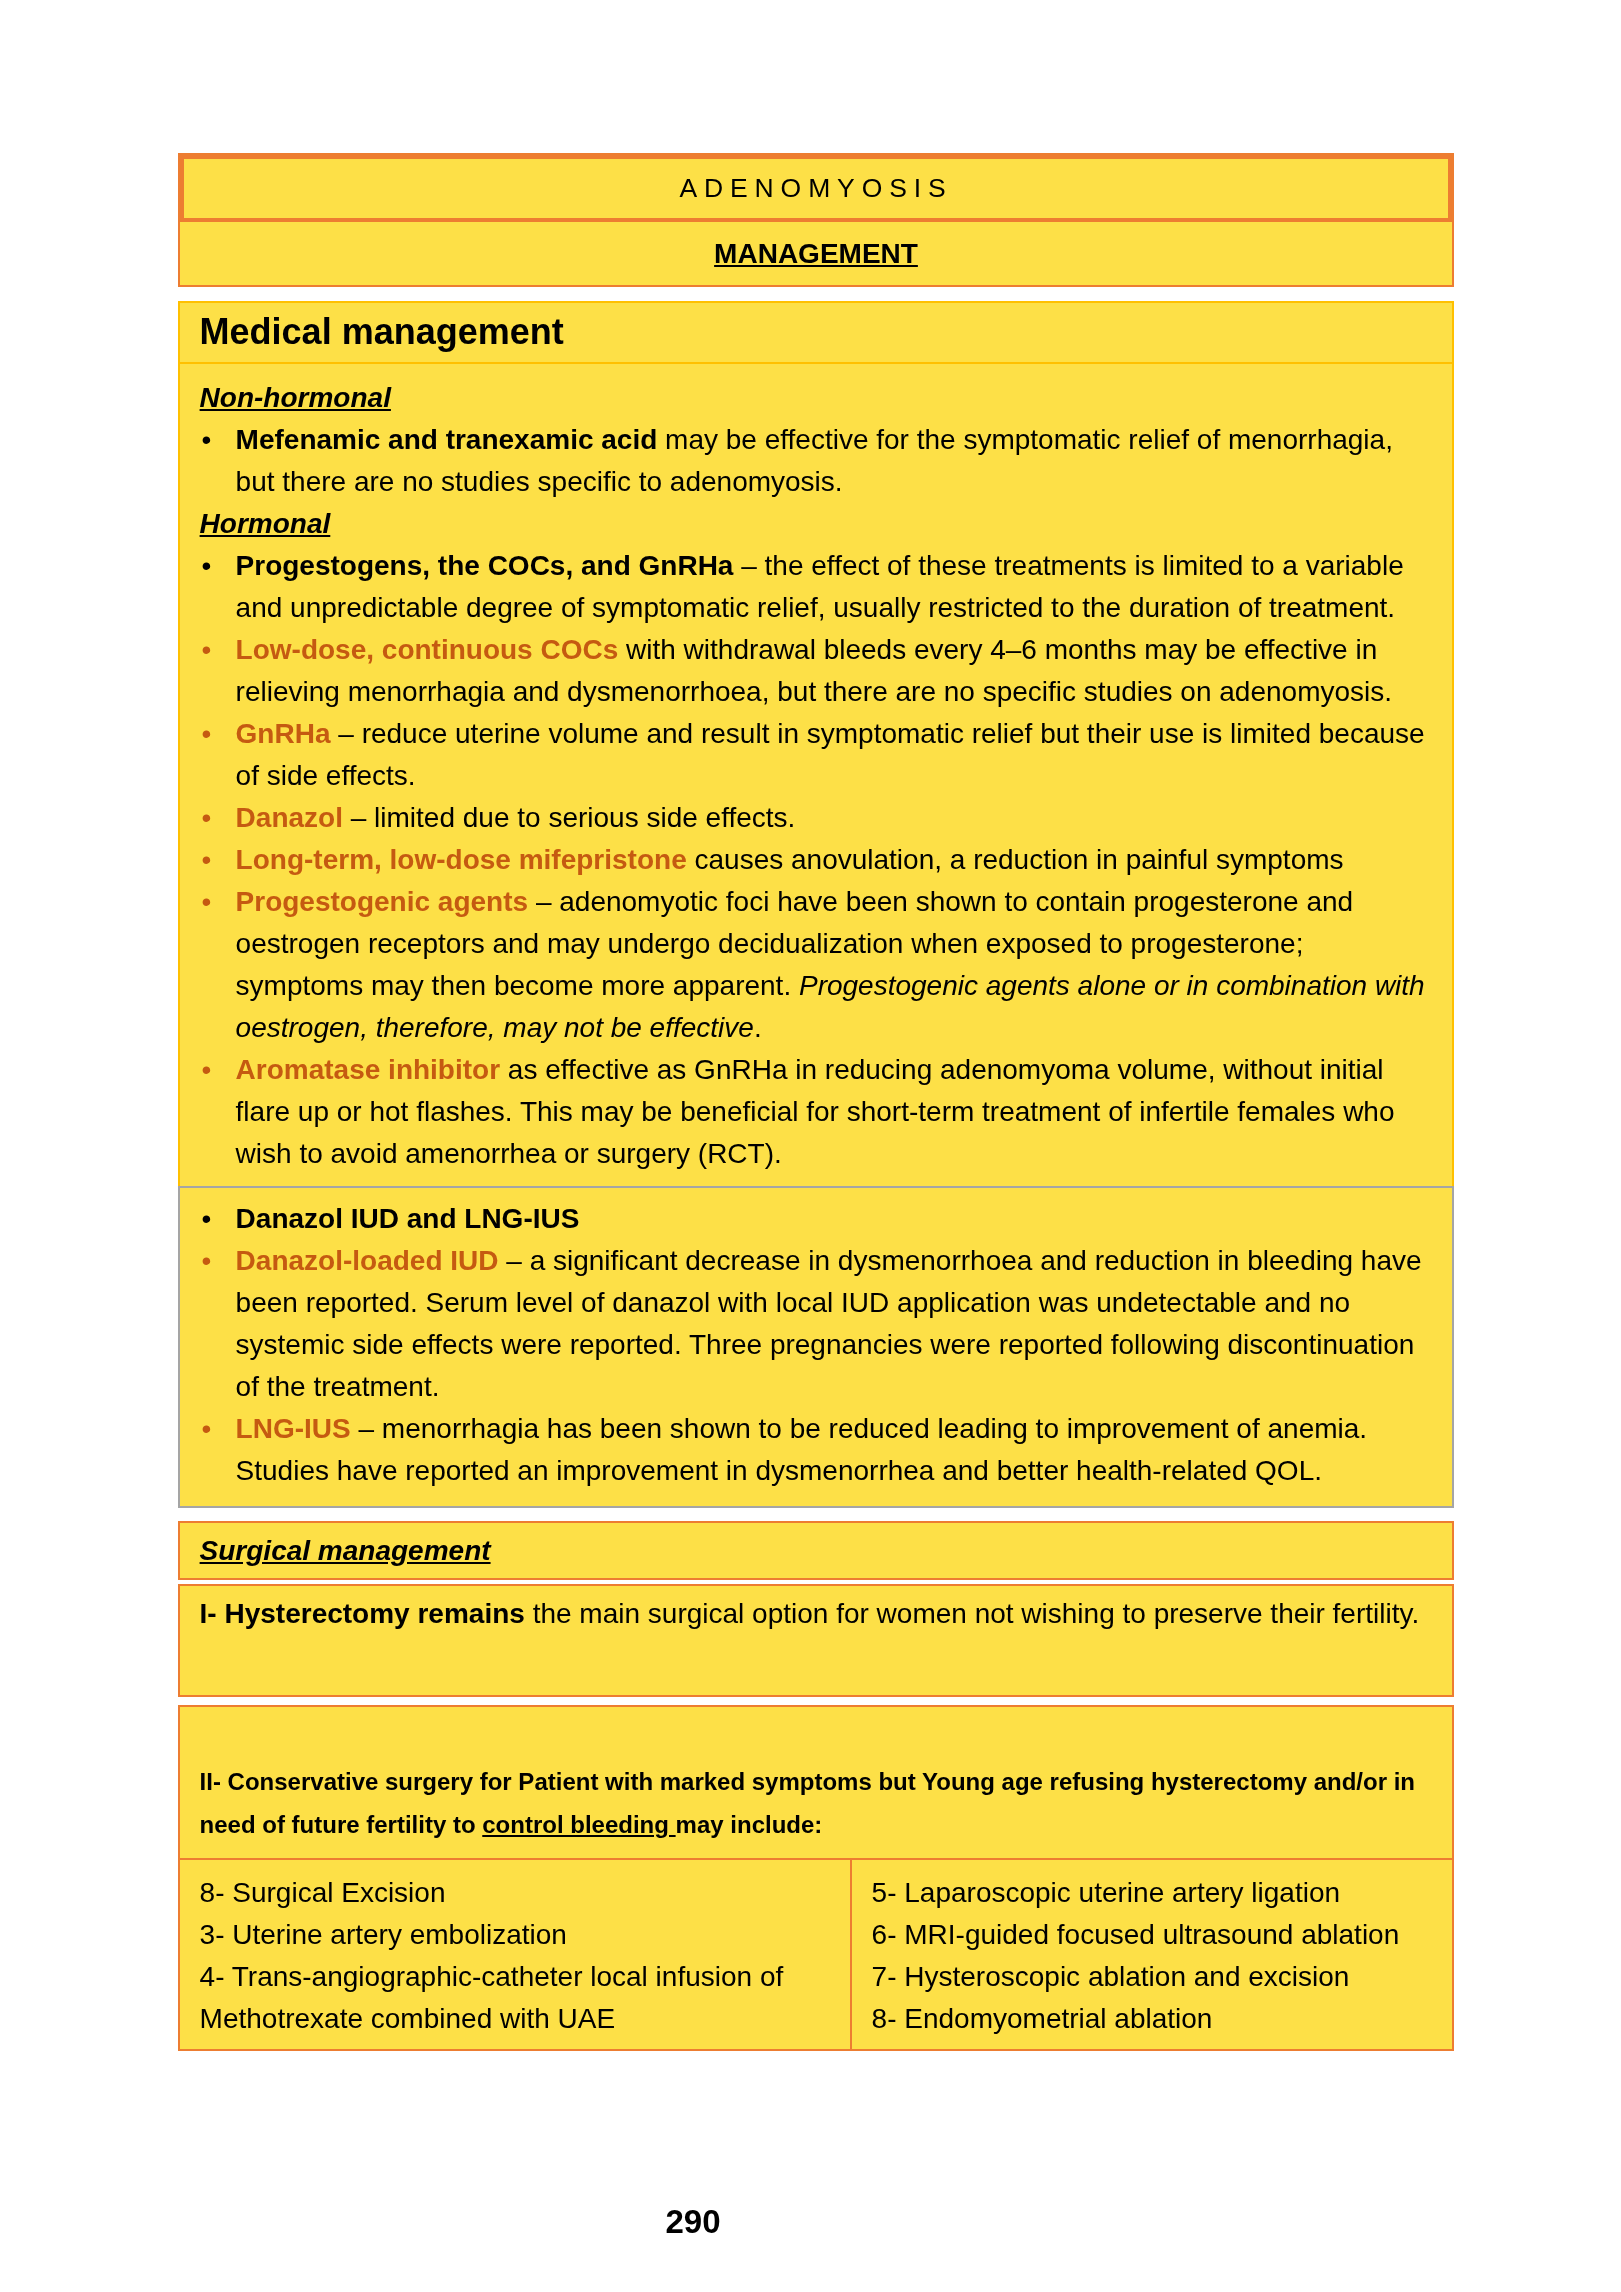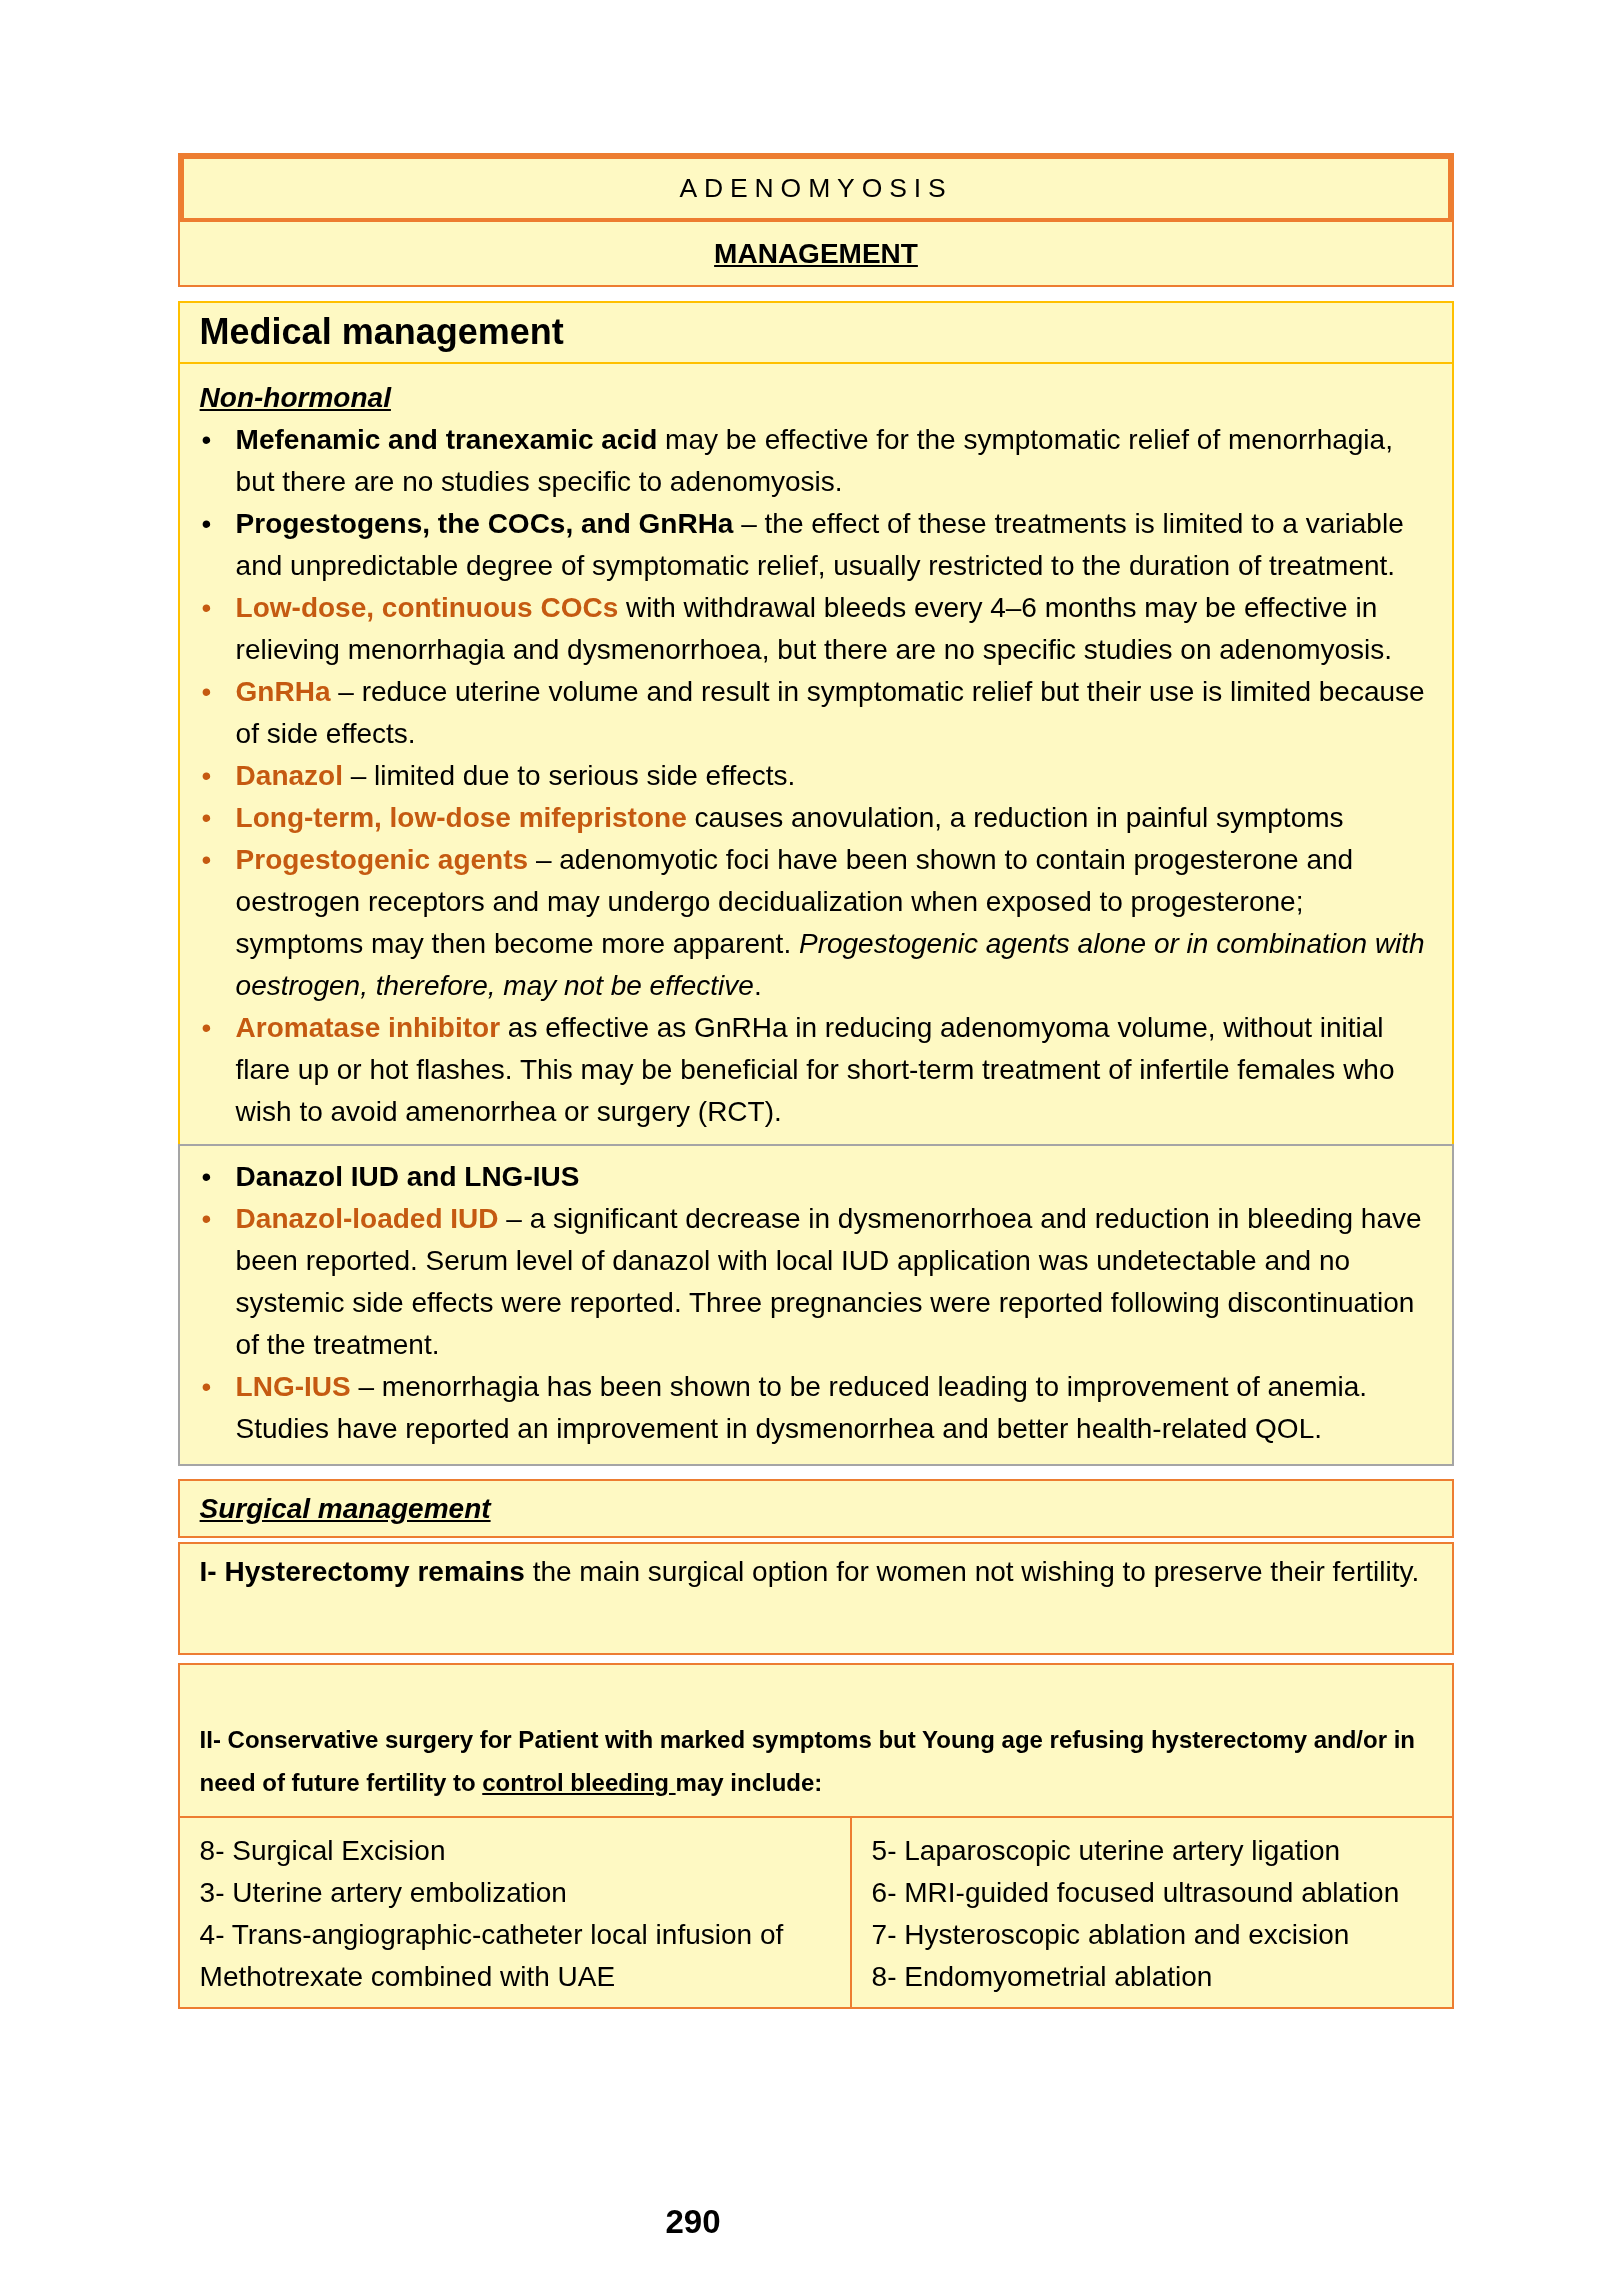--- a/index.html
+++ b/index.html
@@ -1,21 +1,21 @@
 <!DOCTYPE html>
 <html><head>
 <meta charset="utf-8">
 <style>
   html, body { margin: 0; padding: 0; background: #ffffff; }
   body {
     width: 1621px; height: 2293px; position: relative;
     font-family: "Liberation Sans", sans-serif; color: #000;
   }
   .page { position: absolute; left: 178px; top: 153px; width: 1276px; }
-  .box { box-sizing: border-box; background: #fef9c3; }
+  .box { box-sizing: border-box; background: #fde047; }
   .title-box {
     border: 6.9px solid #ed7d31; height: 71px;
     display: flex; align-items: center; justify-content: center;
     font-size: 26.5px; letter-spacing: 6.9px;
   }
   .mgmt-box {
     border: 2.9px solid #ed7d31; border-top: none; height: 65px; margin-top: -2px;
     display: flex; align-items: center; justify-content: center;
     font-size: 28px; font-weight: bold;
   }
@@ -69,20 +69,21 @@
   <div class="box med-box">
     <div class="med-head">Medical management</div>
     <div class="med-body">
       <div class="sub-h">Non-hormonal</div>
       <ul>
         <li>
           <span class="bullet">•</span>
           <span class="b">Mefenamic and tranexamic acid</span><span> may be effective for the symptomatic relief of menorrhagia, but there are no studies specific to adenomyosis.</span>
         </li>
       </ul>
+      <div class="sub-h">Hormonal</div>
       <ul>
         <li>
           <span class="bullet">•</span>
           <span class="b">Progestogens, the COCs, and GnRHa</span><span> – the effect of these treatments is limited to a variable and unpredictable degree  of symptomatic relief, usually restricted to the duration of treatment.</span>
         </li>
         <li>
           <span class="bullet orange">•</span>
           <span class="o">Low-dose, continuous COCs</span><span> with withdrawal bleeds every 4–6 months may be effective in relieving menorrhagia and dysmenorrhoea, but there are no specific studies on adenomyosis.</span>
         </li>
         <li>

